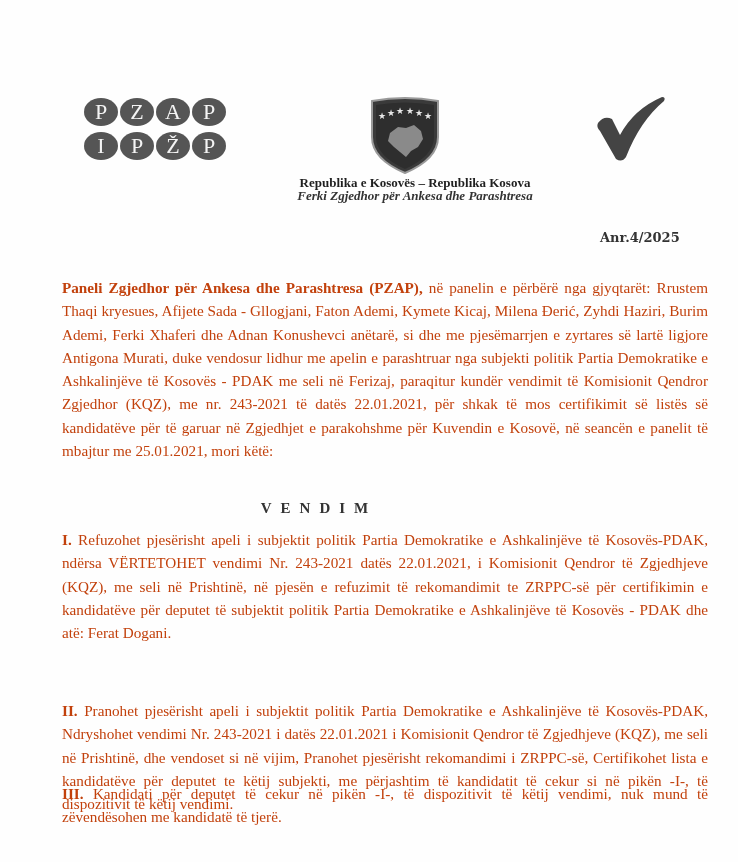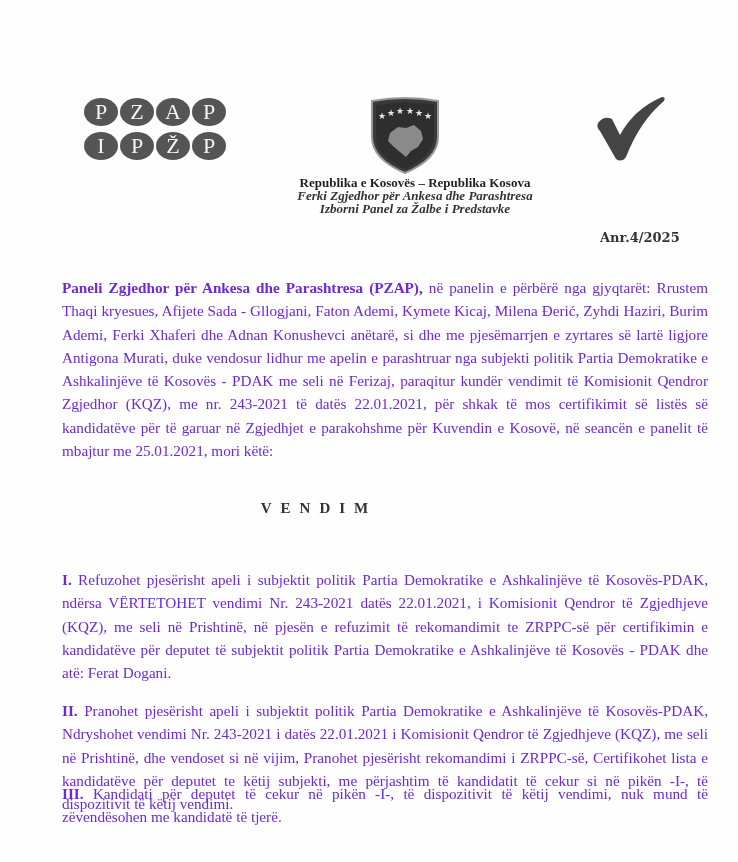--- a/index.html
+++ b/index.html
@@ -91,38 +91,38 @@
       color: #333;
     }
 
     .body-text {
       position: absolute;
       left: 62px;
       width: 646px;
       font-size: 15.2px;
       line-height: 23.3px;
       text-align: justify;
-      color: #6d28d9;
+      color: #c2410c;
     }
     .intro { top: 276px; }
     .intro b { font-weight: bold; }
 
     .decision-title {
       position: absolute;
       left: 0;
       width: 638px;
       top: 500px;
       text-align: center;
       font-weight: bold;
       font-size: 15px;
       letter-spacing: 9px;
       color: #333;
     }
 
-    .item-1 { top: 568px; }
+    .item-1 { top: 528px; }
     .item-2 { top: 676px; margin-top: 23px; }
     .item-3 { top: 782px; }
     .item-num { font-weight: bold; }
   </style>
 </head>
 <body>
 
 <div class="page">
 
   <div class="pzap-logo">
@@ -150,21 +150,20 @@
       <text x="42" y="17">★</text>
       <text x="51" y="19">★</text>
       <text x="60" y="22">★</text>
     </g>
     <path d="M22 36 L30 30 L38 31 L46 28 L53 34 L55 42 L50 50 L43 54 L38 60 L32 55 L26 50 L20 44 Z" fill="#8a8a8a"></path>
   </svg>
 
   <div class="header-center">
     <div class="header-line1">Republika e Kosovës – Republika Kosova</div>
     <div class="header-line2">Ferki Zgjedhor për Ankesa dhe Parashtresa</div>
-    <div class="header-line3">Izborni Panel za Žalbe i Predstavke</div>
   </div>
 
   <svg class="checkmark" viewBox="0 0 72 68">
     <path d="M2 28 Q8 20 16 24 L24 40 Q38 14 66 2 Q70 2 68 6 Q44 26 30 62 Q26 68 20 64 L4 36 Q0 32 2 28 Z" fill="#444444"></path>
   </svg>
 
   <div class="case-number">Anr.4/2025</div>
 
   <div class="body-text intro">
     <b>Paneli Zgjedhor për Ankesa dhe Parashtresa (PZAP),</b><span> në panelin e përbërë nga gjyqtarët: Rrustem Thaqi kryesues, Afijete Sada - Gllogjani, Faton Ademi, Kymete Kicaj, Milena Đerić, Zyhdi Haziri, Burim Ademi, Ferki Xhaferi dhe Adnan Konushevci anëtarë, si dhe me pjesëmarrjen e zyrtares së lartë ligjore Antigona Murati, duke vendosur lidhur me apelin e parashtruar nga subjekti politik Partia Demokratike e Ashkalinjëve të Kosovës - PDAK me seli në Ferizaj, paraqitur kundër vendimit të Komisionit Qendror Zgjedhor (KQZ), me nr. 243-2021 të datës 22.01.2021, për shkak të mos certifikimit së listës së kandidatëve për të garuar në Zgjedhjet e parakohshme për Kuvendin e Kosovë, në seancën e panelit të mbajtur me 25.01.2021, mori këtë:</span>

